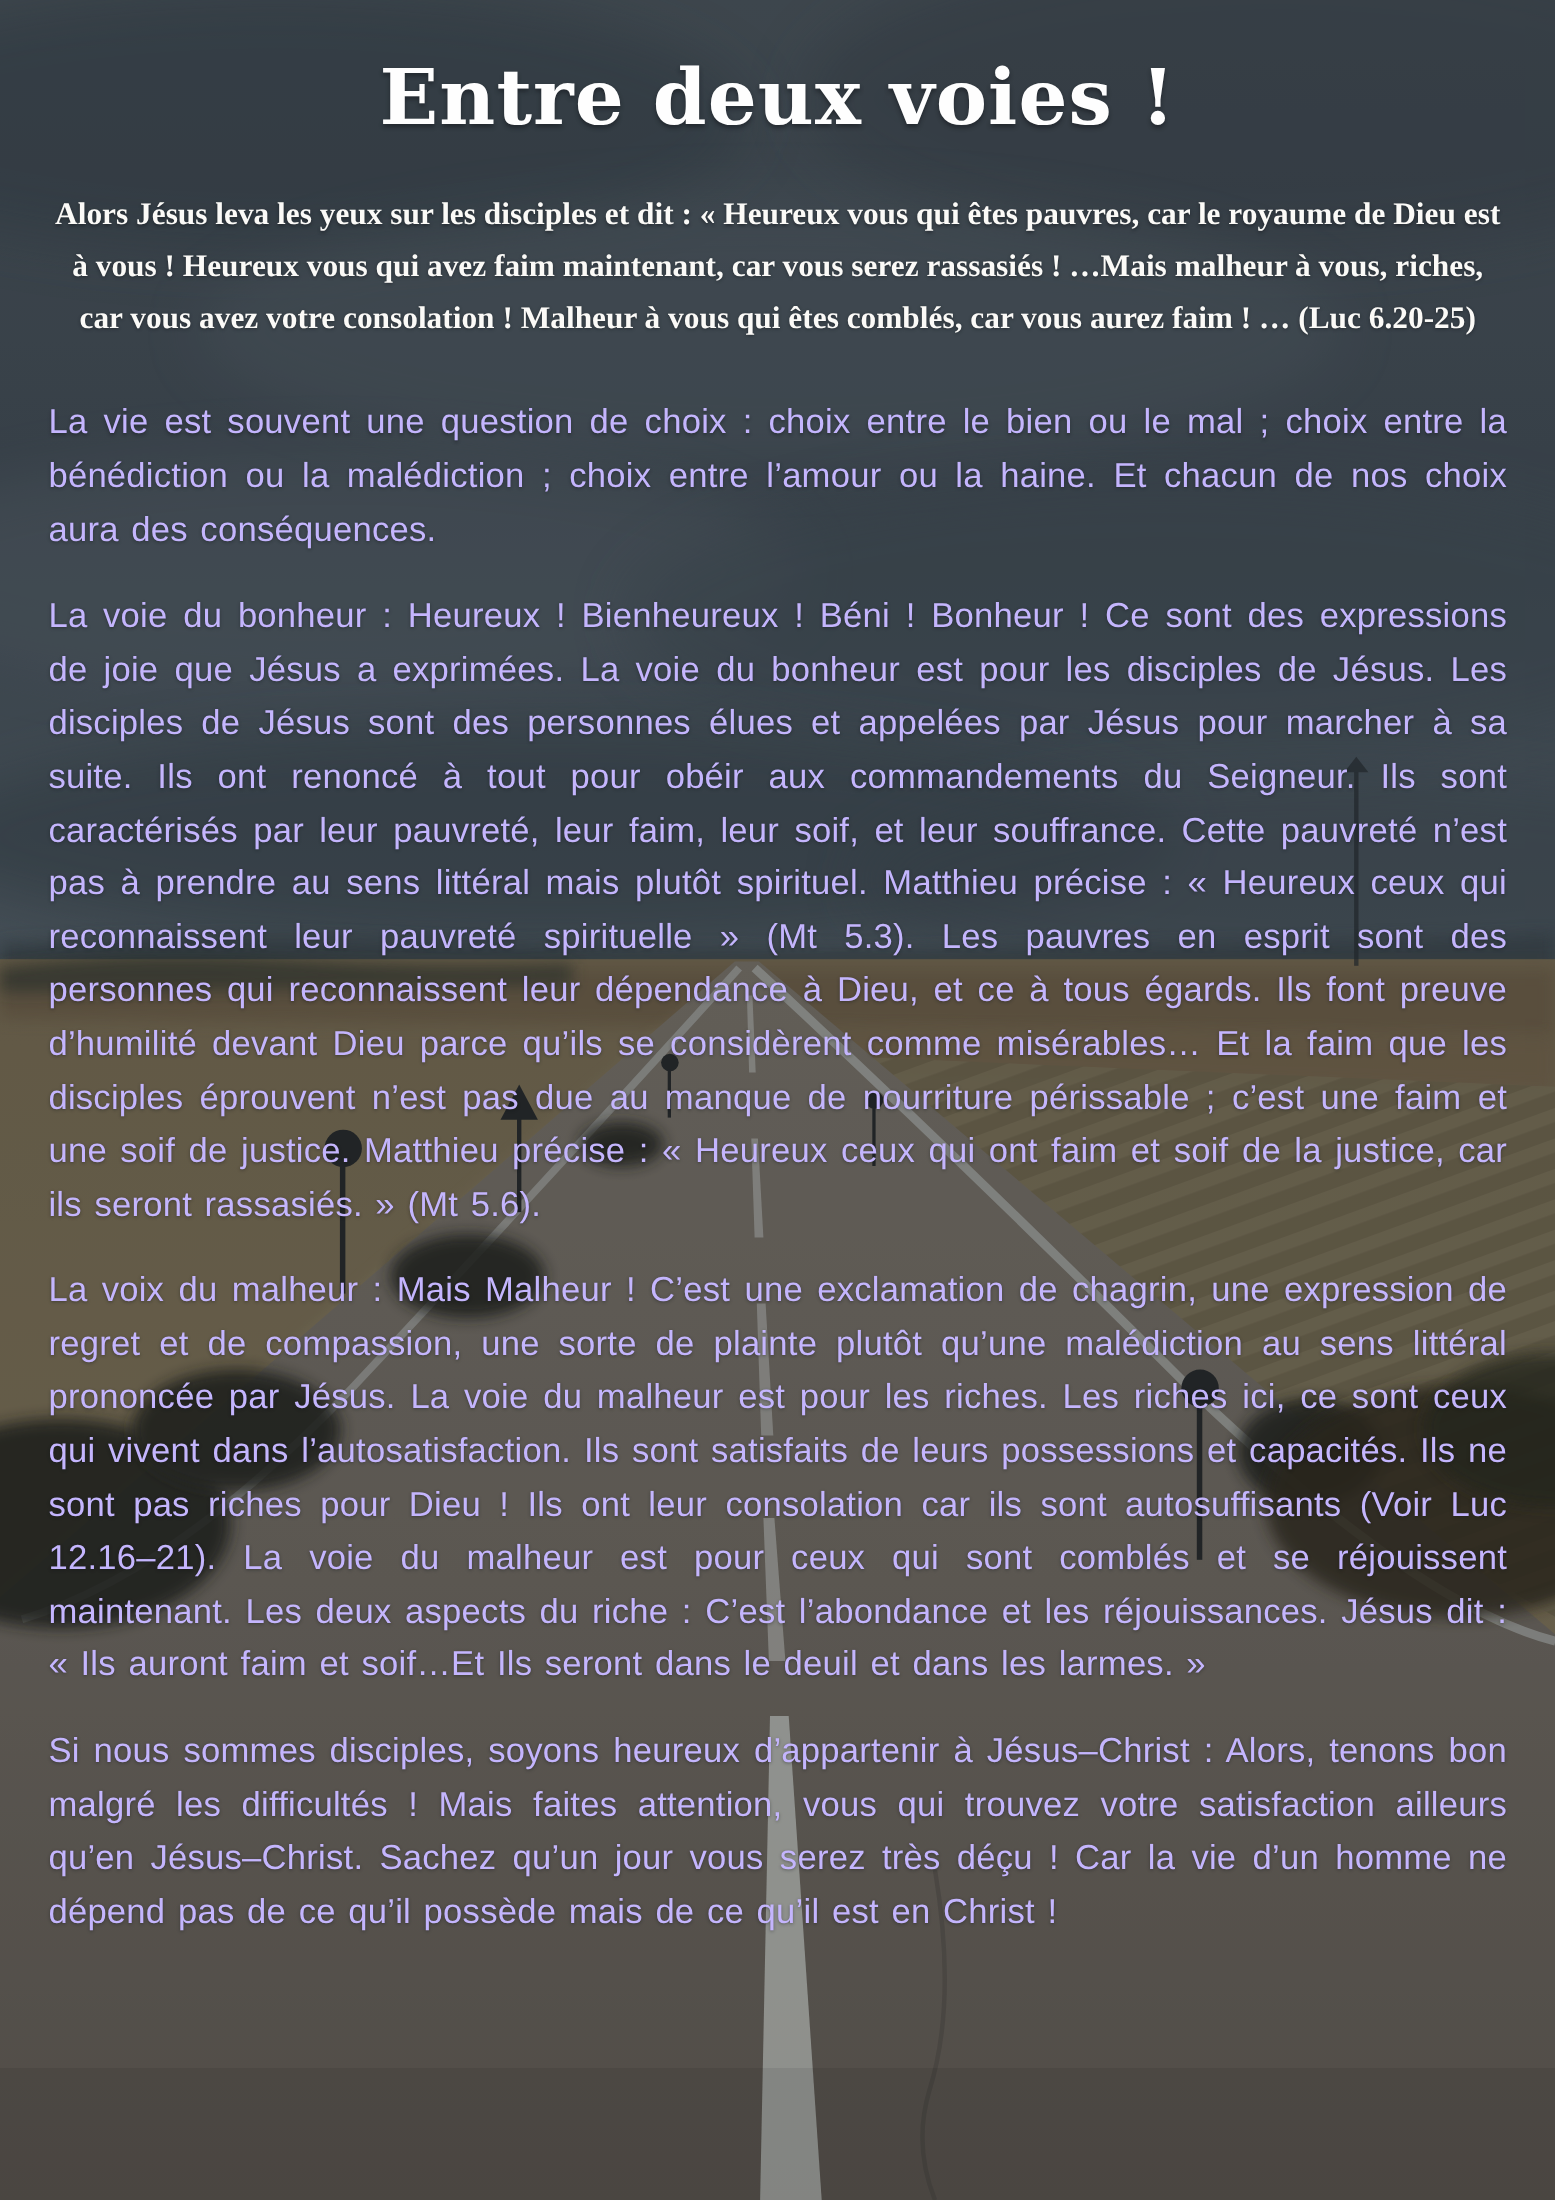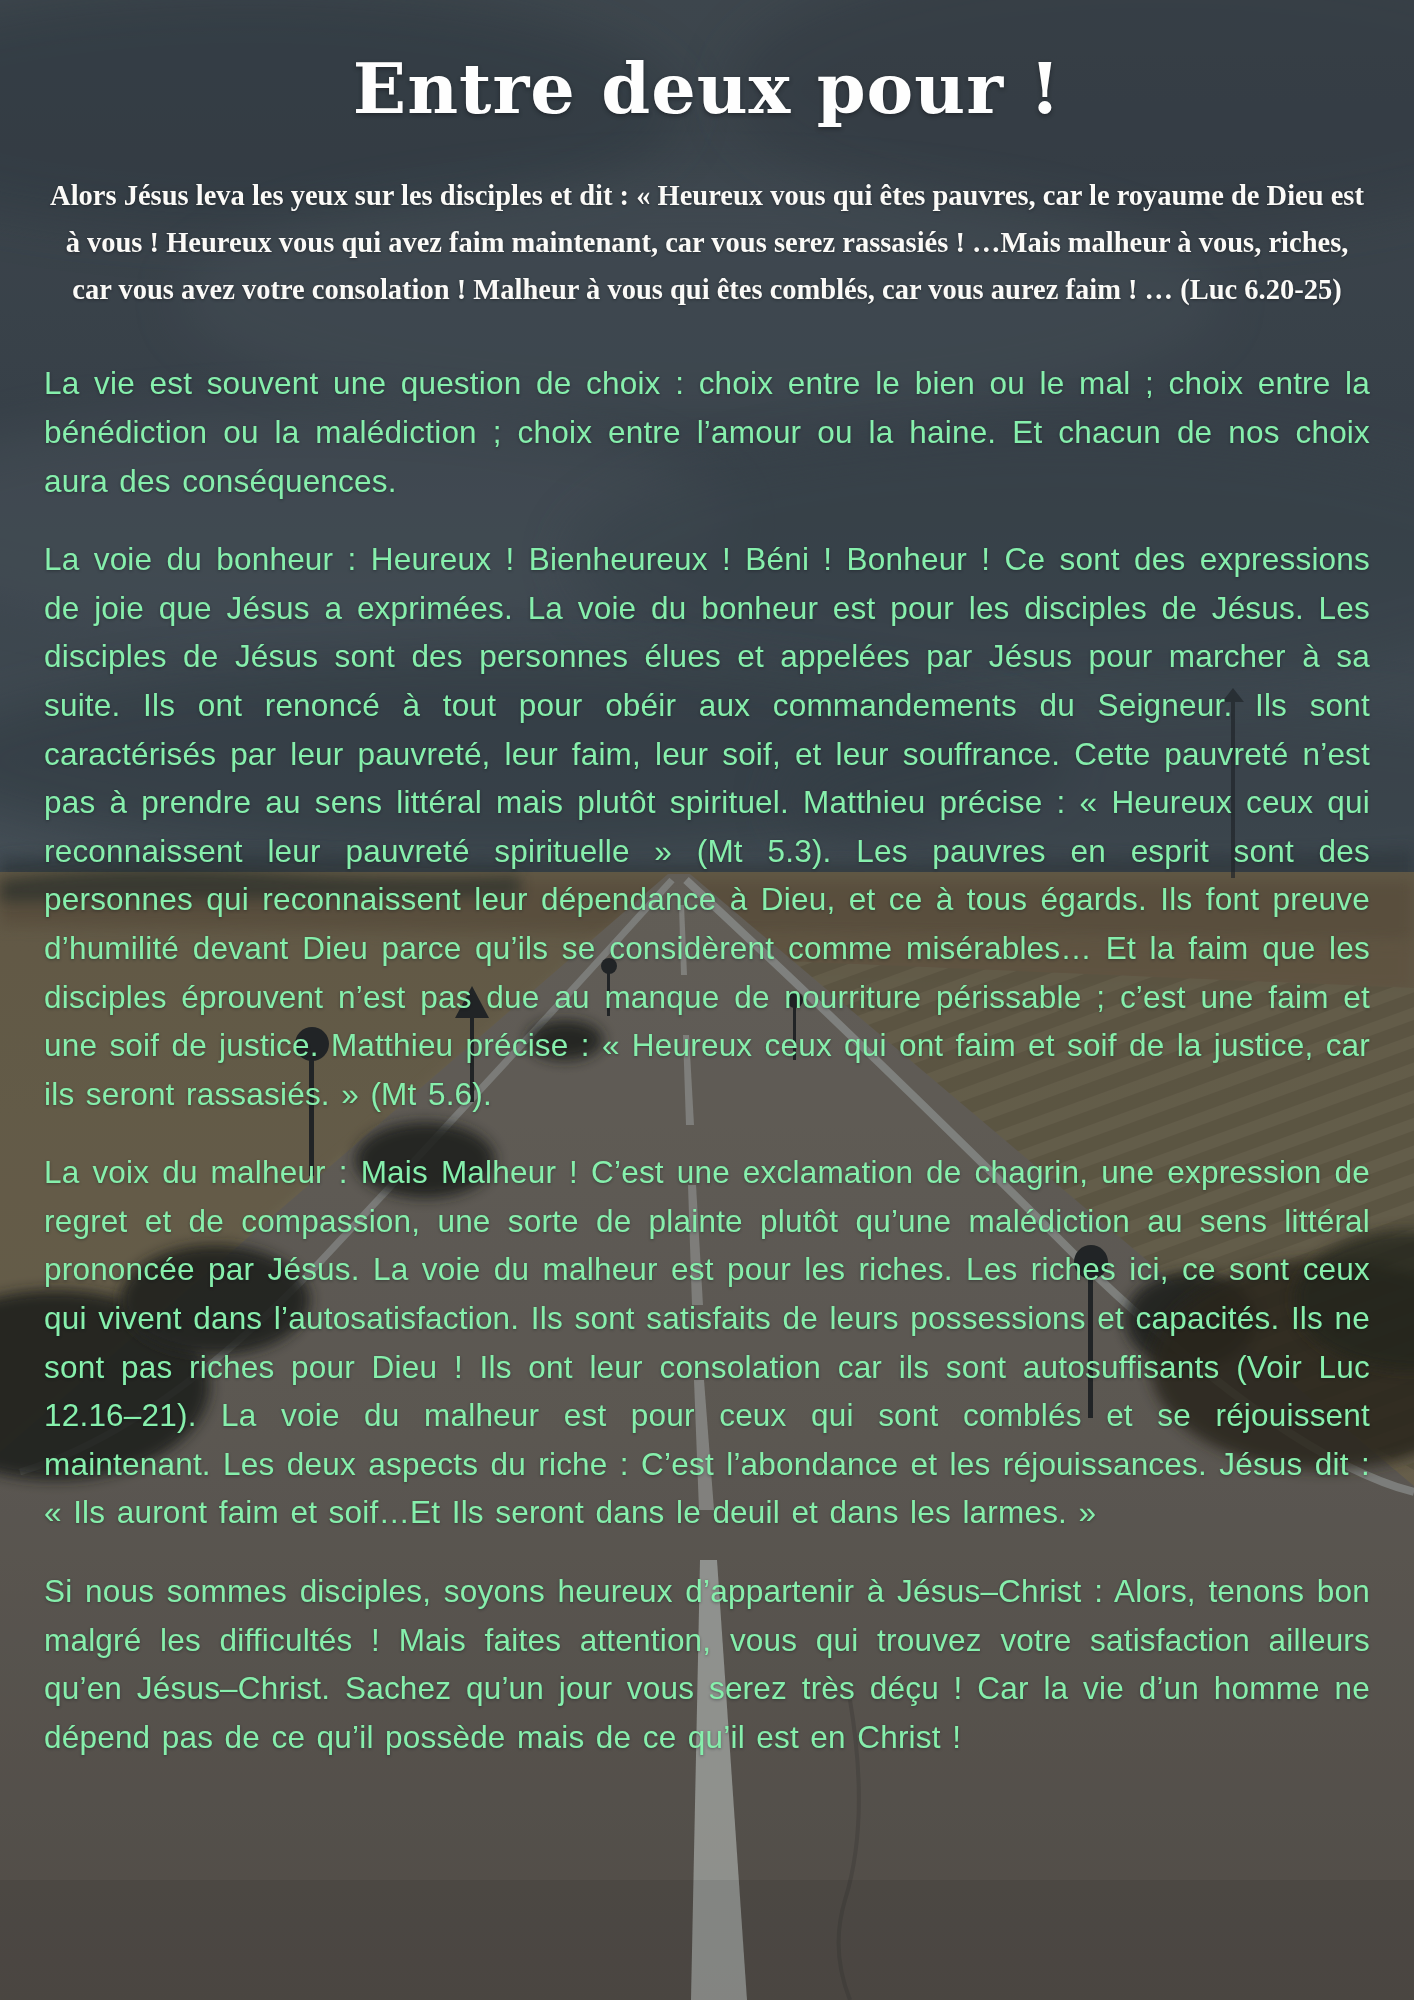--- a/index.html
+++ b/index.html
@@ -19,21 +19,21 @@
   .quote{
     margin:44px auto 0 auto;max-width:1334px;text-align:center;
     font-family:"Liberation Serif","DejaVu Serif",serif;font-weight:bold;
     font-size:28.5px;line-height:47px;color:#fbfaf7;
     text-shadow:0 1px 3px rgba(10,14,18,0.45);
   }
   .body{margin-top:46px;}
   .body p{
     margin:0 0 30px 0;text-align:justify;
     font-size:31.5px;line-height:48.6px;letter-spacing:0.2px;word-spacing:2.5px;
-    color:#86efac;text-shadow:0 1px 3px rgba(10,14,18,0.4);
+    color:#c4b5fd;text-shadow:0 1px 3px rgba(10,14,18,0.4);
   }
   .body p:last-child{margin-bottom:11px;}
 </style>
 </head>
 <body>
 
 <div class="page">
 
   <svg class="bg" viewBox="0 0 1414 2000" preserveAspectRatio="none" aria-hidden="true">
     <defs>
@@ -121,21 +121,21 @@
       <rect x="1088" y="1276" width="5" height="142"></rect>
     </g>
 
     <rect x="0" y="0" width="1414" height="2000" fill="#161c24" opacity="0.18"></rect>
     <rect x="0" y="1880" width="1414" height="120" fill="#000000" opacity="0.08"></rect>
   </svg>
 
   <div class="veil"></div>
 
   <div class="content">
-    <h1 class="title">Entre deux pour !</h1>
+    <h1 class="title">Entre deux voies !</h1>
     <p class="quote">Alors Jésus leva les yeux sur les disciples et dit : « Heureux vous qui êtes pauvres, car le royaume de Dieu est à vous ! Heureux vous qui avez faim maintenant, car vous serez rassasiés ! …Mais malheur à vous, riches, car vous avez votre consolation ! Malheur à vous qui êtes comblés, car vous aurez faim ! … (Luc 6.20-25)</p>
     <div class="body">
         <p>La vie est souvent une question de choix : choix entre le bien ou le mal ; choix entre la bénédiction ou la malédiction ; choix entre l’amour ou la haine. Et chacun de nos choix aura des conséquences.</p>
         <p>La voie du bonheur : Heureux ! Bienheureux ! Béni ! Bonheur ! Ce sont des expressions de joie que Jésus a exprimées. La voie du bonheur est pour les disciples de Jésus. Les disciples de Jésus sont des personnes élues et appelées par Jésus pour marcher à sa suite. Ils ont renoncé à tout pour obéir aux commandements du Seigneur. Ils sont caractérisés par leur pauvreté, leur faim, leur soif, et leur souffrance. Cette pauvreté n’est pas à prendre au sens littéral mais plutôt spirituel. Matthieu précise : « Heureux ceux qui reconnaissent leur pauvreté spirituelle » (Mt 5.3). Les pauvres en esprit sont des personnes qui reconnaissent leur dépendance à Dieu, et ce à tous égards. Ils font preuve d’humilité devant Dieu parce qu’ils se considèrent comme misérables… Et la faim que les disciples éprouvent n’est pas due au manque de nourriture périssable ; c’est une faim et une soif de justice. Matthieu précise : « Heureux ceux qui ont faim et soif de la justice, car ils seront rassasiés. » (Mt 5.6).</p>
         <p>La voix du malheur : Mais Malheur ! C’est une exclamation de chagrin, une expression de regret et de compassion, une sorte de plainte plutôt qu’une malédiction au sens littéral prononcée par Jésus. La voie du malheur est pour les riches. Les riches ici, ce sont ceux qui vivent dans l’autosatisfaction. Ils sont satisfaits de leurs possessions et capacités. Ils ne sont pas riches pour Dieu ! Ils ont leur consolation car ils sont autosuffisants (Voir Luc 12.16–21). La voie du malheur est pour ceux qui sont comblés et se réjouissent maintenant. Les deux aspects du riche : C’est l’abondance et les réjouissances. Jésus dit : « Ils auront faim et soif…Et Ils seront dans le deuil et dans les larmes. »</p>
         <p>Si nous sommes disciples, soyons heureux d’appartenir à Jésus–Christ : Alors, tenons bon malgré les difficultés ! Mais faites attention, vous qui trouvez votre satisfaction ailleurs qu’en Jésus–Christ. Sachez qu’un jour vous serez très déçu ! Car la vie d’un homme ne dépend pas de ce qu’il possède mais de ce qu’il est en Christ !</p>
       </div>
   </div>
 
 </div>

